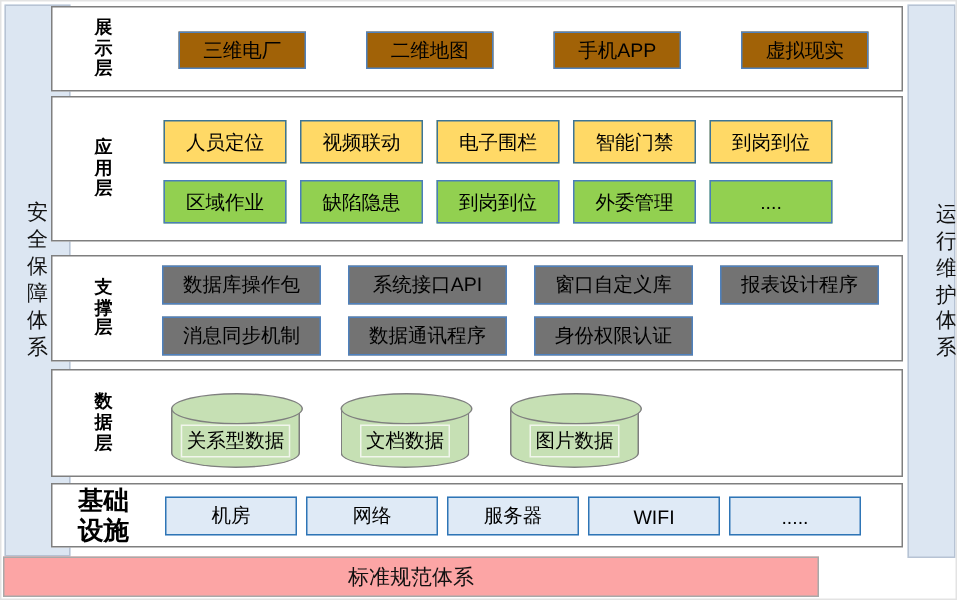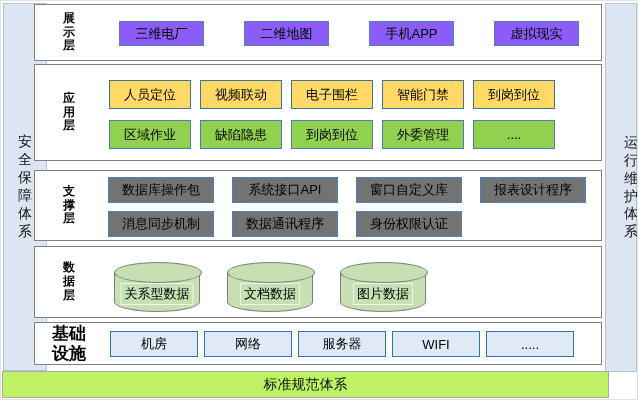--- a/index.html
+++ b/index.html
@@ -5,38 +5,38 @@
   * { margin:0; padding:0; box-sizing:border-box; }
   html,body { background:#fff; }
   body { font-family:"Liberation Sans","DejaVu Sans",sans-serif; color:#000; }
   .canvas { position:relative; width:638px; height:400px; background:#fff; border:1px solid #e3e3e3; overflow:hidden; }
 
   
   .pillar { position:absolute; background:#dce6f2; border:1px solid #b7c3d4; display:flex; align-items:center; justify-content:center; }
   .pillar-left  { left:2px;  top:2px; width:44px; height:368px; }
   .pillar-right { left:604px; top:2px; width:32px; height:369px;padding-left:20px; }
   .vtext { display:inline-block; width:1.1em; word-break:break-all; line-height:1.28; font-size:14px; text-align:center; color:#111; }
-  .bottombar { position:absolute; left:1px; top:370px; width:607px; height:27px; background:#bef264; border:1px solid #a9a9a9; display:flex; align-items:center; justify-content:center; font-size:14px; color:#111; }
+  .bottombar { position:absolute; left:1px; top:370px; width:544px; height:27px; background:#fca5a5; border:1px solid #a9a9a9; display:flex; align-items:center; justify-content:center; font-size:14px; color:#111; }
 
   
   .layer { position:absolute; left:33px; width:568px; background:#fff; border:1px solid #7f7f7f; }
   .l1 { top:3px;   height:57px; }
   .l2 { top:63px;  height:97px; }
   .l3 { top:169px; height:71px; }
   .l4 { top:245px; height:72px; }
   .l5 { top:321px; height:43px; }
   .layer-label { position:absolute; left:10px; top:0; bottom:0; width:48px; display:flex; align-items:center; justify-content:center; }
   .layer-label .vstack { display:inline-block; width:1.1em; word-break:break-all; line-height:1.15; font-size:12px; font-weight:bold; text-align:center; }
   .layer-label .vstack2 { display:inline-block; width:2.2em; word-break:break-all; line-height:1.15; font-size:17px; font-weight:bold; text-align:center; }
 
   
   .row { position:absolute; display:flex; }
   .box { display:flex; align-items:center; justify-content:center; font-size:13px; white-space:nowrap; }
 
-  .blue-box  { width:85px; height:25px; background:#8b5cf6; border:1px solid #4f81bd; }
+  .blue-box  { width:85px; height:25px; background:#a16207; border:1px solid #4f81bd; }
   .l1 .row { top:16px; left:84px; gap:40px; }
 
   .yellow-box { width:82px; height:29px; background:#ffd966; border:1px solid #3c7596; }
   .green-box  { width:82px; height:29px; background:#92d050; border:1px solid #4a7ebb; }
   .row-y { top:15px; left:74px; gap:9px; }
   .row-g { top:55px; left:74px; gap:9px; }
 
   .sup-box { width:106px; height:26px; background:#737373; border:1px solid #4f81bd; }
   .row-s1 { top:6px;  left:73px; gap:18px; }
   .row-s2 { top:40px; left:73px; gap:18px; }

